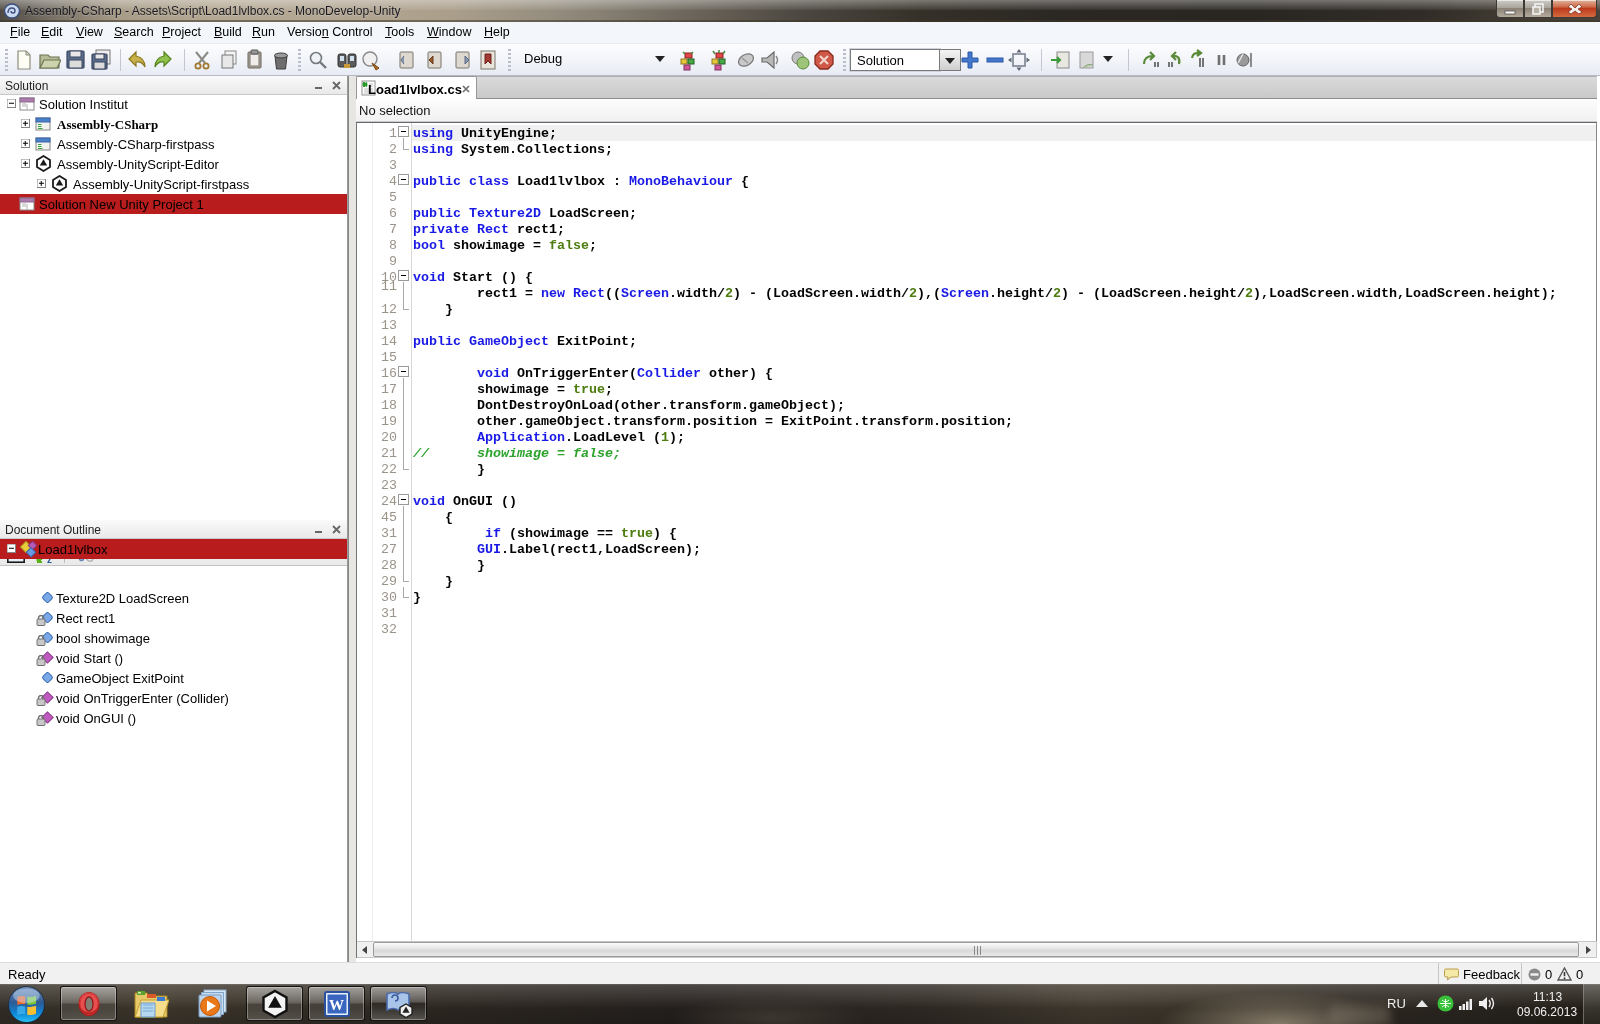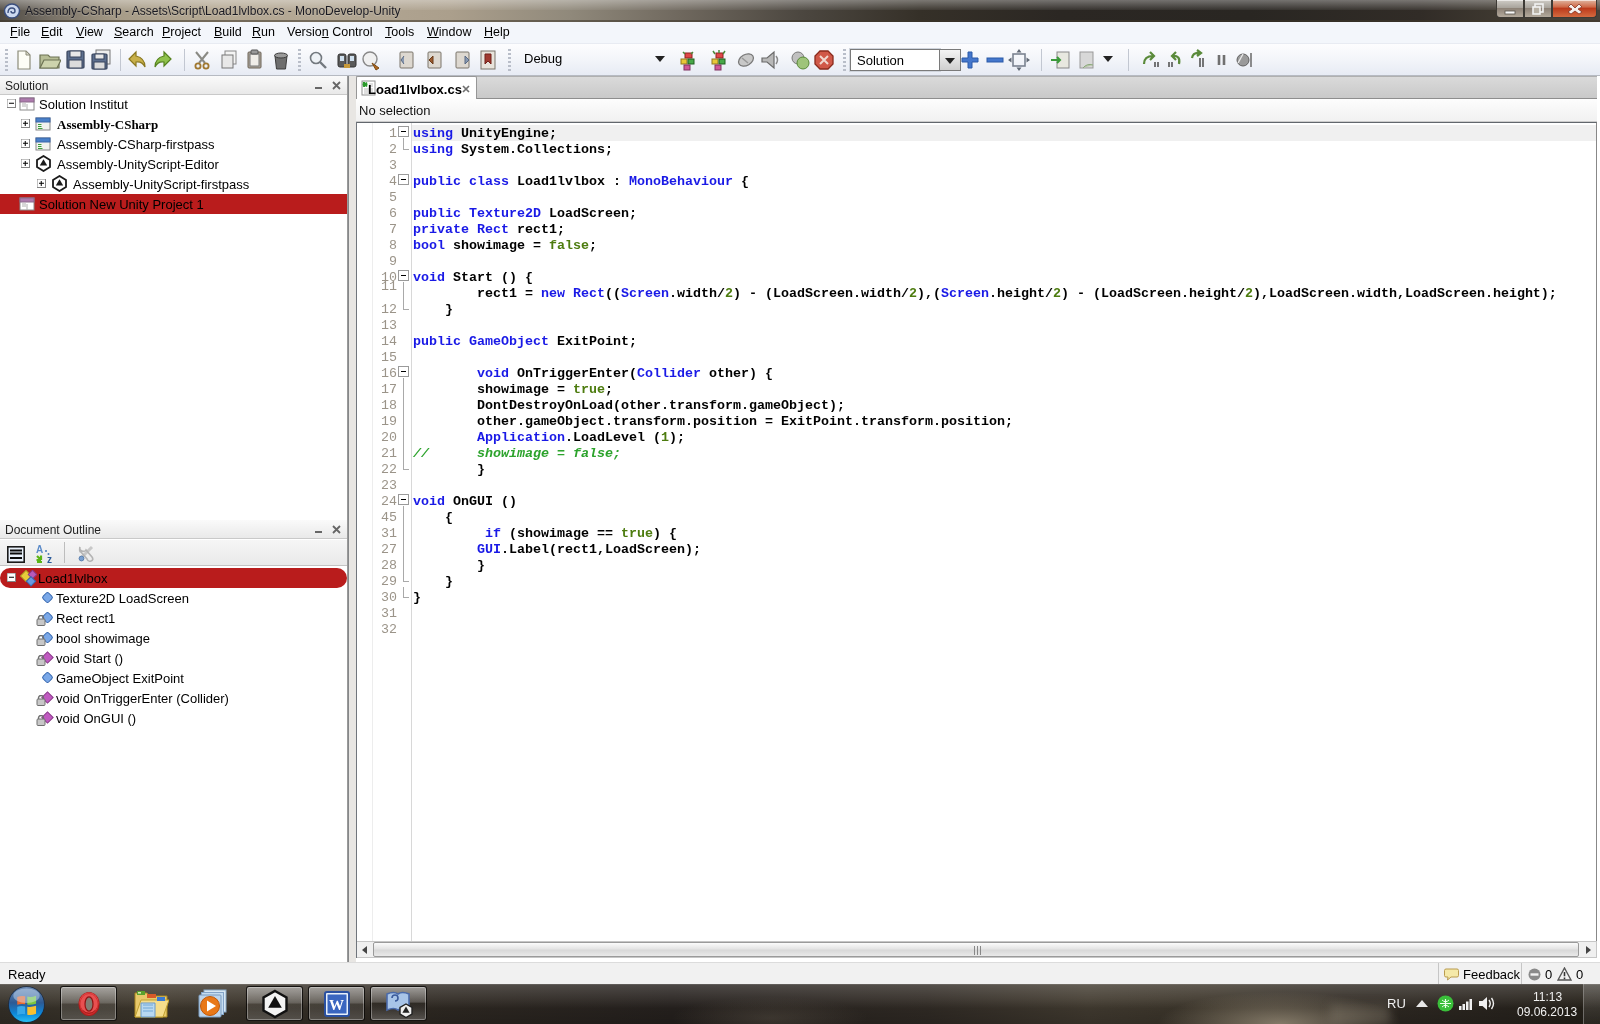--- a/index.html
+++ b/index.html
@@ -472,21 +472,21 @@
       <path d="M2 11 l4 4 M6 15 l-4.5 0 M6 15 l0 -4.5 M2 17 l5 0" stroke="#5ab414" stroke-width="2.2" fill="none"></path>
     </svg>
   <div style="position:absolute;left:64px;top:2px;width:1px;height:21px;background:#bdbdbd;"></div>
   <svg style="position:absolute;left:77px;top:4px" width="19" height="19" viewBox="0 0 19 19">
       <path d="M15 3 l-11 11" stroke="#c8c8c8" stroke-width="3"></path>
       <circle cx="4.5" cy="14.5" r="2.4" fill="#7aa0d0" stroke="#5a80b0"></circle>
       <path d="M3 3 q-1 3 2 4 q3 1 4 -1 l6 7 q2 3 -1 4 q-3 1 -4 -2 l-6 -7 q-2 0 -1 -5" fill="none" stroke="#b4b4b4" stroke-width="1.6"></path>
     </svg>
 </div>
 
-<div class="treerow abs hl" style="top:568px;border-radius:10px;">
+<div class="treerow abs hl" style="top:539px;">
   <svg style="position:absolute;left:7px;top:5px" width="9" height="9">
       <rect x="0" y="0" width="8.5" height="8.5" fill="#fff" stroke="#848484"></rect>
       <path d="M2 4.25 h5" stroke="#000" stroke-width="1"></path>
     </svg>
   <svg style="position:absolute;left:20px;top:2px" width="17" height="17" viewBox="0 0 17 17">
       <rect x="2" y="2" width="8" height="8" transform="rotate(45 6 6)" fill="#e8cc3a" stroke="#a8921e"></rect>
       <rect x="9.5" y="1.5" width="6" height="6" transform="rotate(45 12.5 4.5)" fill="#b85ab8" stroke="#8a3a8a"></rect>
       <rect x="8" y="8" width="6.5" height="6.5" transform="rotate(45 11 11)" fill="#6a9ae0" stroke="#3a6ab0"></rect>
     </svg>
   <span class="txt" style="left:38px">Load1lvlbox</span>

